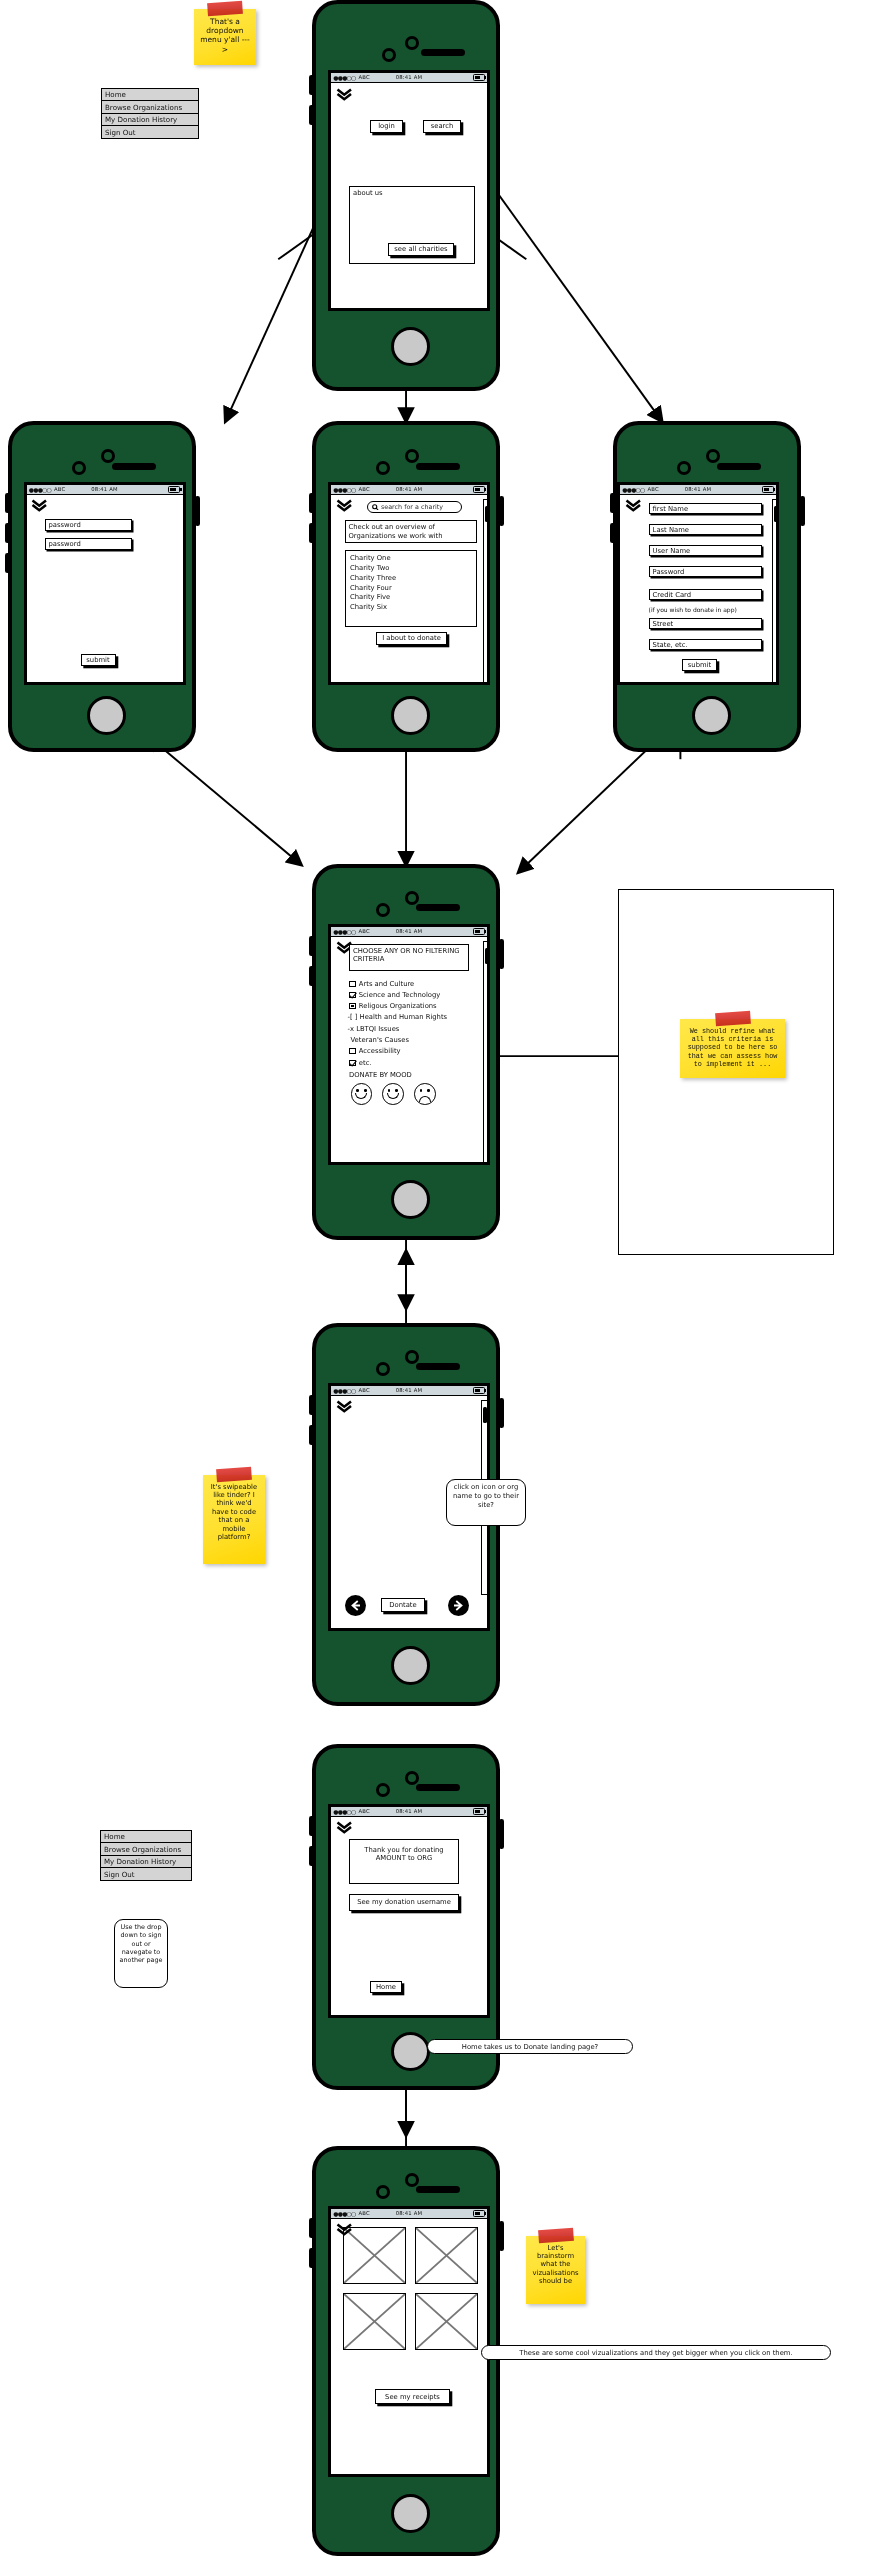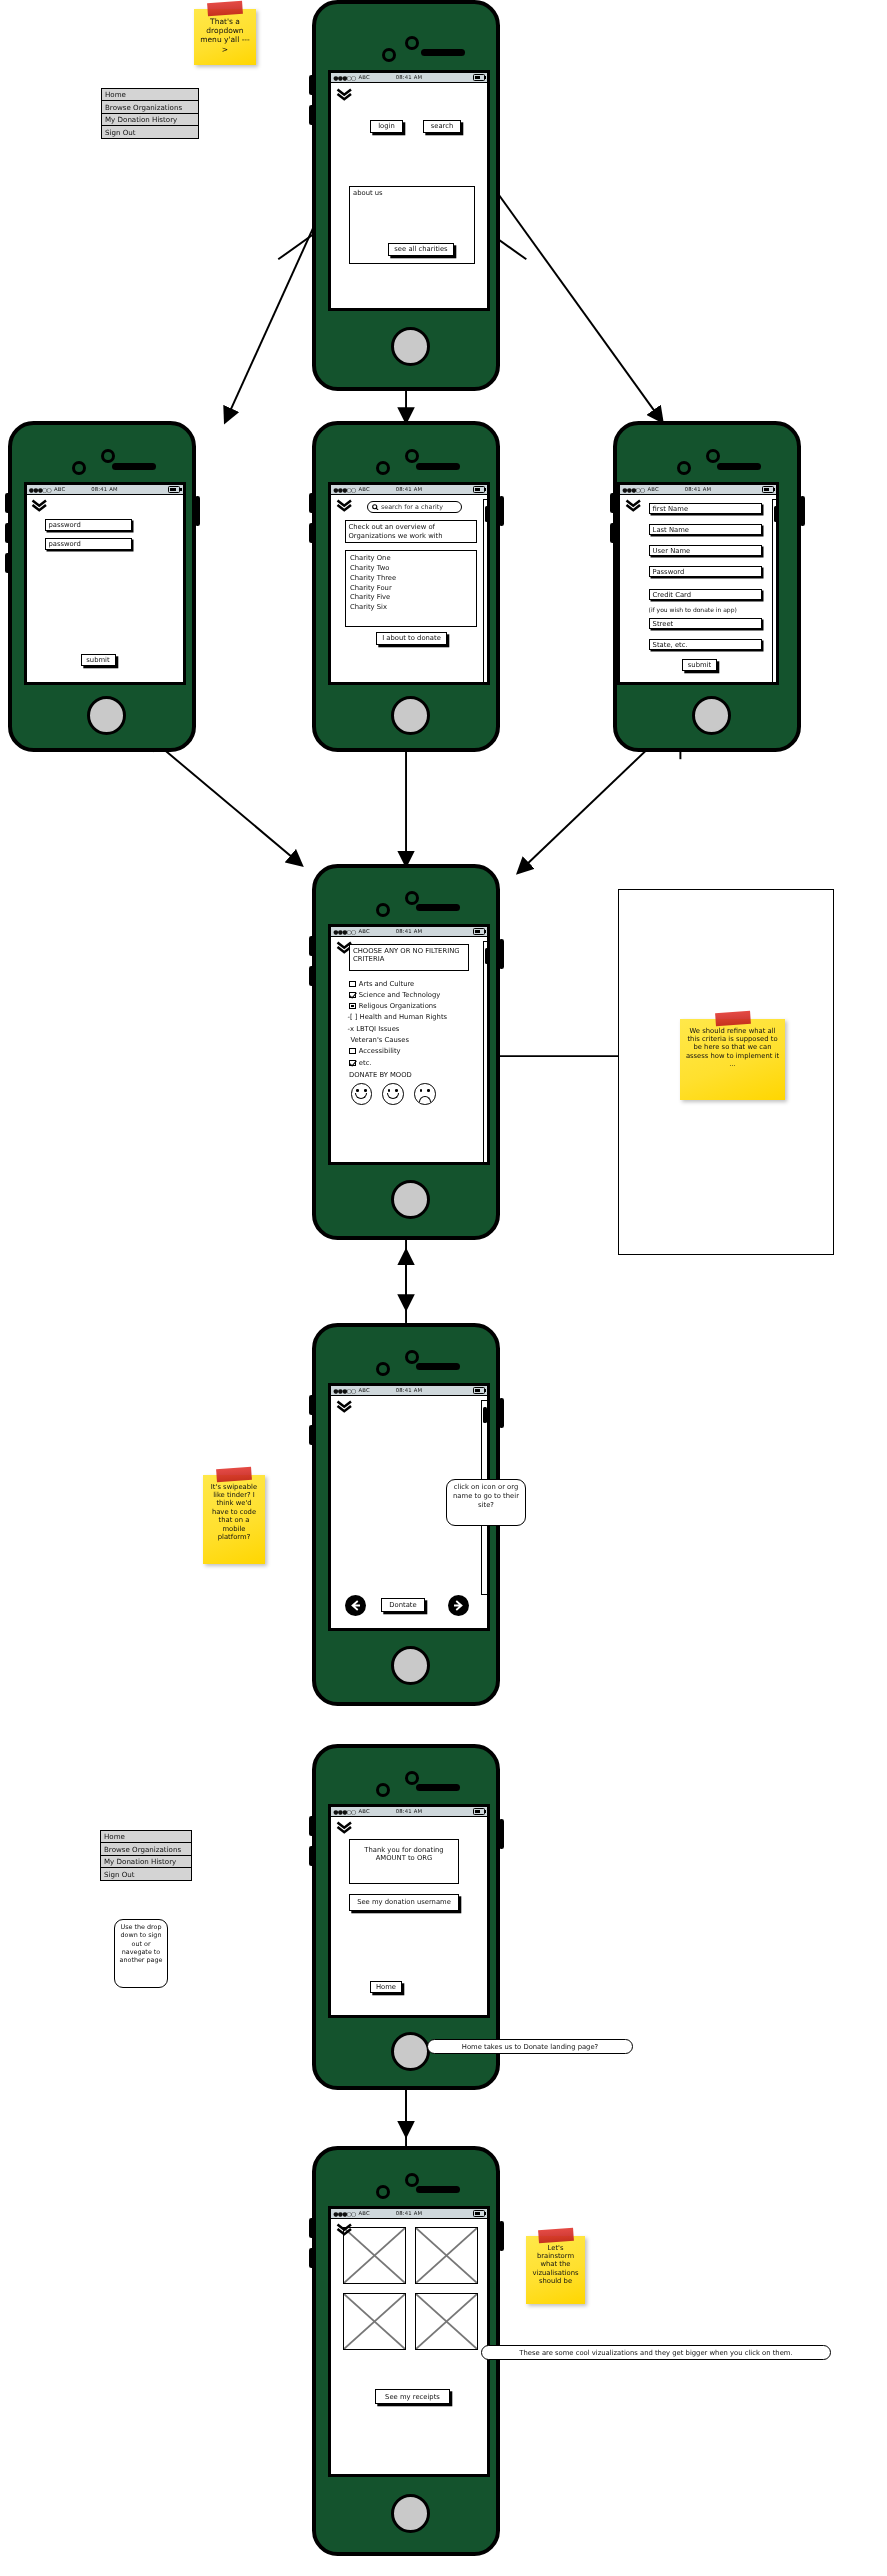--- a/index.html
+++ b/index.html
@@ -350,21 +350,21 @@
       <div class="smiley sad" style="left:83px;top:156px;">
         <span class="eye" style="left:4.5px;"></span>
           <span class="eye" style="right:4.5px;"></span>
         <span class="mouth"></span>
       </div>
     </div>
   </div>
 
   <div class="bigrect" style="left:618px;top:889px;width:216px;height:366px;"></div>
 
-  <div class="sticky" style="left:680px;top:1019px;width:105px;height:81px;font-size:6.8px;">
+  <div class="sticky" style="left:680px;top:1019px;width:105px;height:59px;font-size:6.8px;font-family:Liberation Mono, monospace;">
     <div class="tape"></div>
     <span>We should refine what all this criteria is supposed to be here so that we can assess how to implement it ...</span>
   </div>
 
   <div class="phone" style="left:312px;top:1323px;width:188px;height:383px;">
     <div class="cam" style="left:89px;top:22.6px;"></div>
     <div class="cam" style="left:60px;top:35px;"></div>
     <div class="spk" style="left:100px;top:36px;width:44px;"></div>
     <div class="vbtn" style="left:-6.8px;top:68px;width:5.3px;height:19.5px;"></div>
     <div class="vbtn" style="left:-6.8px;top:98px;width:5.3px;height:19.5px;"></div>

